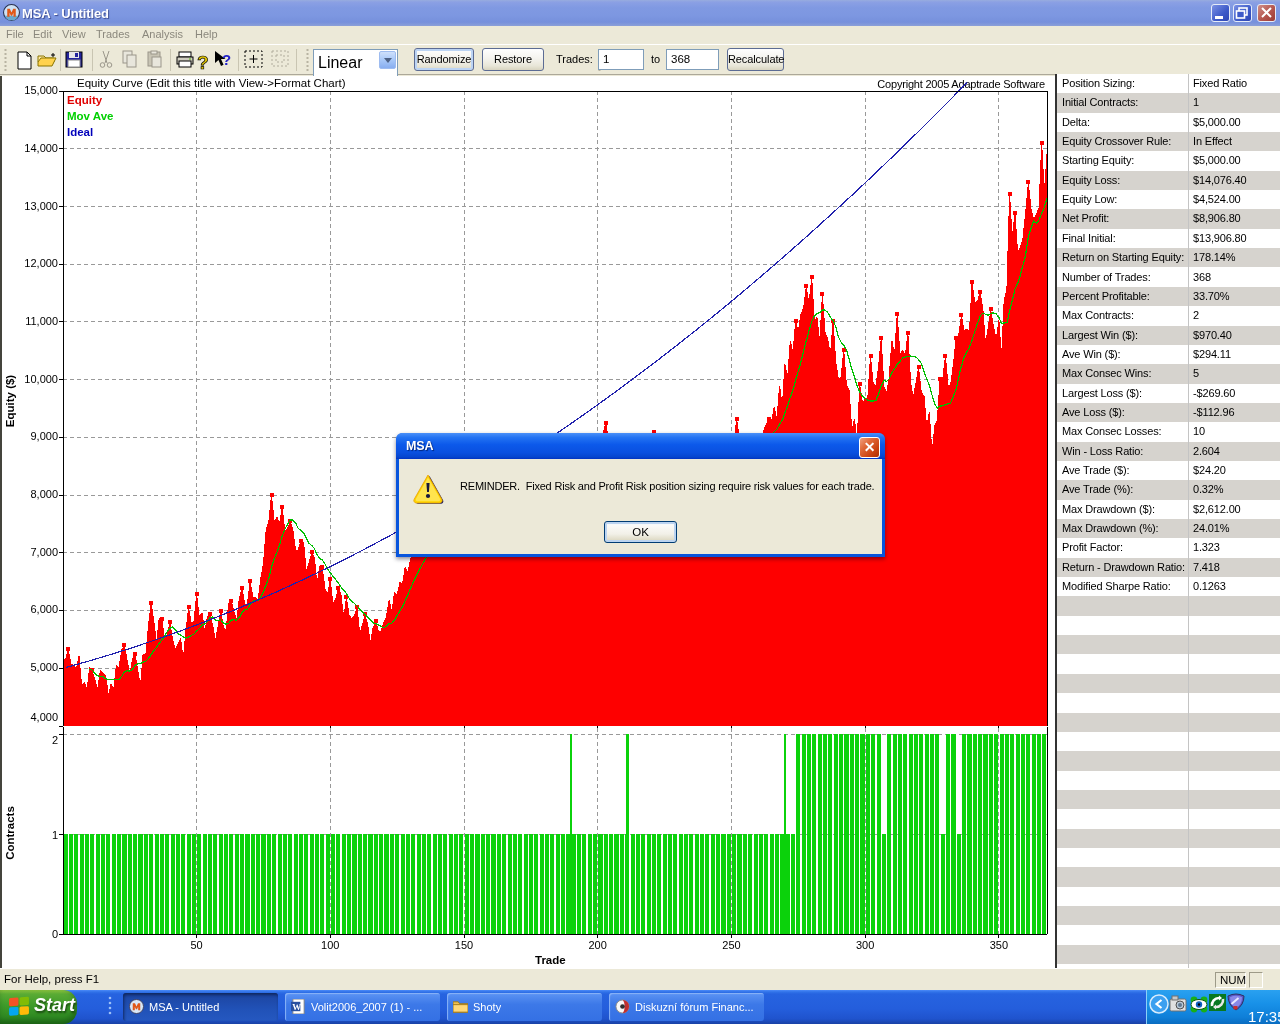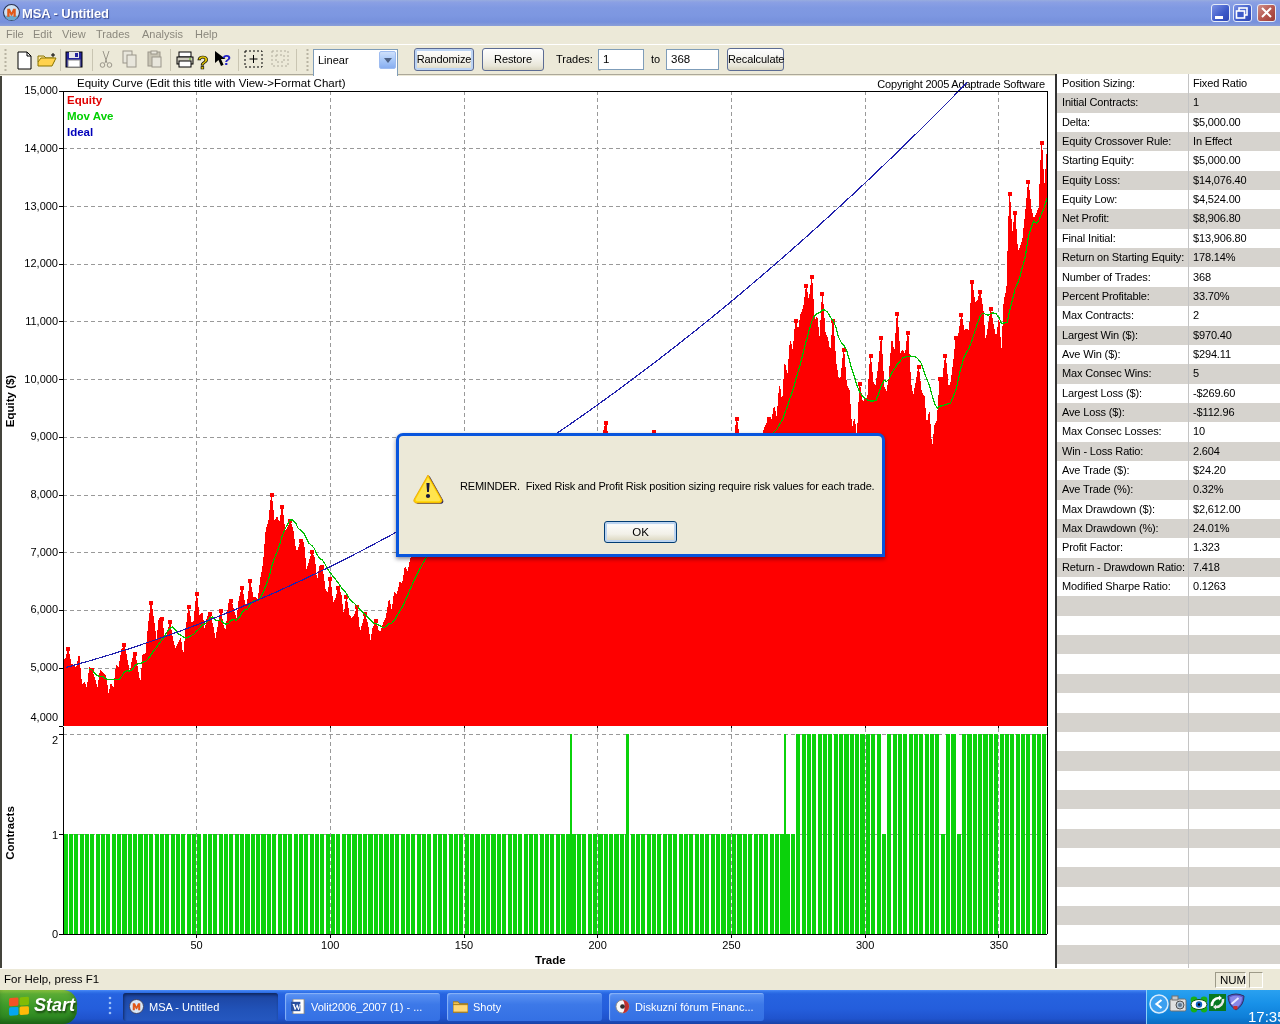--- a/index.html
+++ b/index.html
@@ -6,21 +6,21 @@
 
 #title{position:absolute;left:0;top:0;width:1280px;height:26px;background:linear-gradient(180deg,#98acde 0%,#8ba0e4 8%,#8099e2 30%,#7d97e1 60%,#7690dc 85%,#8b9fd8 100%)}
 #title .txt{position:absolute;left:22px;top:6px;color:#fff;font-size:13px;font-weight:bold;letter-spacing:-0.1px;text-shadow:1px 1px 1px #3a4a90}
 .wbtn{position:absolute;top:4px;width:19px;height:18px;border-radius:3px;border:1px solid #e6ecf8;color:#fff;text-align:center}
 
 #menu{position:absolute;left:0;top:26px;width:1280px;height:18px;background:#ece9d8;color:#8b887d;font-size:11px}
 #menu span{position:absolute;top:2px}
 
 #tbar{position:absolute;left:0;top:44px;width:1280px;height:31px;background:#ece9d8;border-top:1px solid #fff;border-bottom:1px solid #aca899}
 .tsep{position:absolute;top:4px;width:1px;height:22px;background:#c9c5b2}
-.combo{position:absolute;left:313px;top:4px;width:85px;height:32px;background:#fff;border:1px solid #7f9db9;font-size:11px}
+.combo{position:absolute;left:313px;top:4px;width:85px;height:32px;background:#fff;border:1px solid #7f9db9;font-size:16px}
 .combo .ct{position:absolute;left:4px;top:4px}
 .combo .arr{position:absolute;right:1px;top:1px;width:17px;height:18px;background:linear-gradient(180deg,#cfe0fb,#a8c8f8 50%,#88aef0);border:1px solid #9ebcf0;border-radius:2px}
 .combo .arr:after{content:"";position:absolute;left:4px;top:6px;border:4px solid transparent;border-top:5px solid #4d6185}
 .xpbtn{position:absolute;top:3px;height:23px;line-height:21px;background:linear-gradient(180deg,#fefefe,#f4f3ee 45%,#e8e6d8 80%,#d8d4c0);border:1px solid #5c6c94;border-radius:3px;font-size:11px;letter-spacing:-0.1px;text-align:center;color:#000}
 .field{position:absolute;top:4px;height:21px;background:#fff;border:1px solid #7f9db9;font-size:11.5px;padding:3px 0 0 4px}
 
 #chart{position:absolute;left:2px;top:76px;width:1053px;height:892px;background:#fff}
 #vline-l{position:absolute;left:0;top:76px;width:2px;height:892px;background:#44443c}
 .ylab{position:absolute;right:1222px;width:60px;text-align:right;font-size:11px;color:#000}
 .xlab{position:absolute;top:939px;width:40px;text-align:center;font-size:11px;color:#000}
@@ -720,20 +720,24 @@
           <path d="M0 2 q4 -2 8 -2 q4 0 8 2 q0 9 -8 14 q-8 -5 -8 -14z" fill="#5858c8" stroke="#303060"></path>
           <path d="M2 3.2 q3 -1.4 6 -1.4 q3 0 6 1.4 q0 7 -6 11 q-6 -4 -6 -11z" fill="#8888e8"></path>
           <path d="M3.5 10 l7 -6" stroke="#e8e8ff" stroke-width="2"></path>
           <rect x="5.5" y="12" width="4" height="3.4" fill="#c83030"></rect>
         </g>
       </svg>
       <div id="clock">17:35</div>
     </div>
 </div>
 <div id="dlg">
+ <div id="dlgtitle">
+      <span class="t">MSA</span>
+      <div id="dlgx">✕</div>
+    </div>
  <svg width="33" height="33" style="position:absolute;left:13px;top:37px" viewBox="0 0 33 33">
   <path d="M17.5 3 L31 27 a2.5 2.5 0 0 1 -2.2 3.8 L6.2 30.8 a2.5 2.5 0 0 1 -2.2 -3.8z" fill="#1a1a5e"></path>
   <path d="M16 2 L29.8 26.2 a2.5 2.5 0 0 1 -2.2 3.8 H4.4 a2.5 2.5 0 0 1 -2.2 -3.8z" fill="#ffd400" stroke="#e8a000" stroke-width="0.8"></path>
   <path d="M16 4.5 L28 25.8 a1.6 1.6 0 0 1 -1.4 2.4 H5.4 a1.6 1.6 0 0 1 -1.4 -2.4z" fill="#ffe44e"></path>
   <path d="M14.4 10 h3.2 l-0.7 9 h-1.8z" fill="#18183c"></path>
       <circle cx="16" cy="23" r="2.1" fill="#18183c"></circle>
  </svg>
  <div id="dlgtext">REMINDER.&nbsp; Fixed Risk and Profit Risk position sizing require risk values for each trade.</div>
  <div id="okbtn">OK</div>
 </div>

